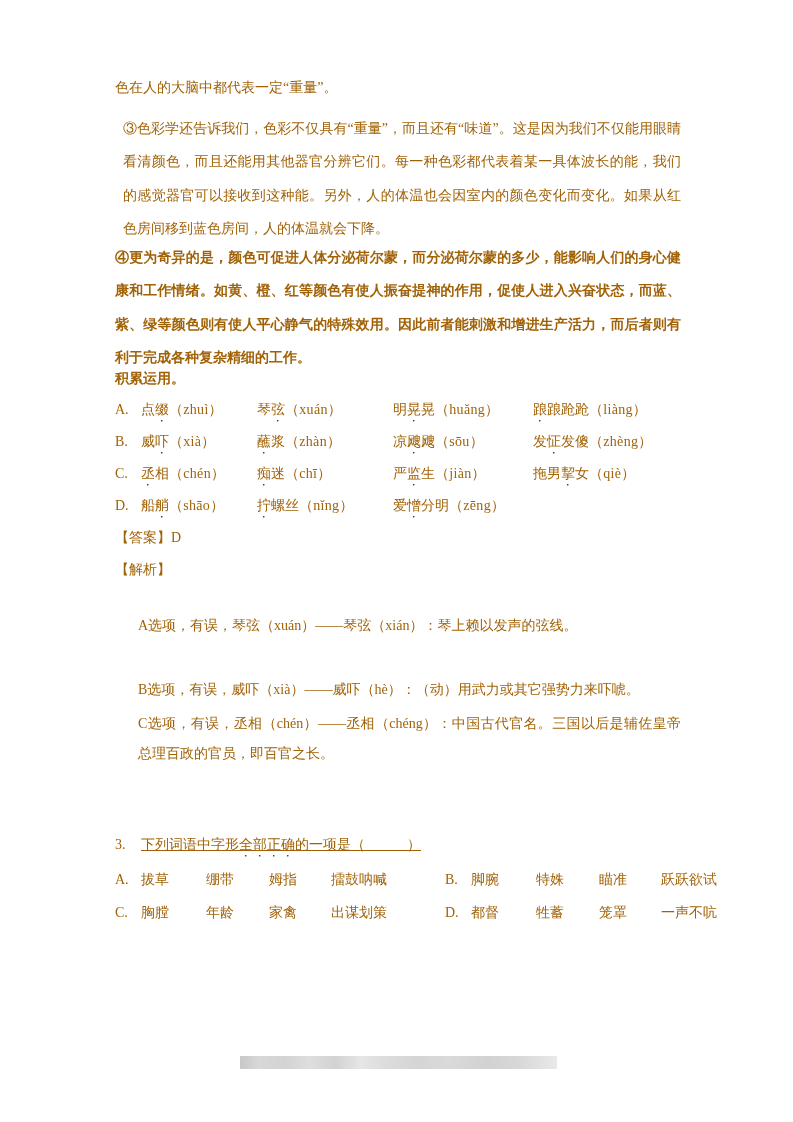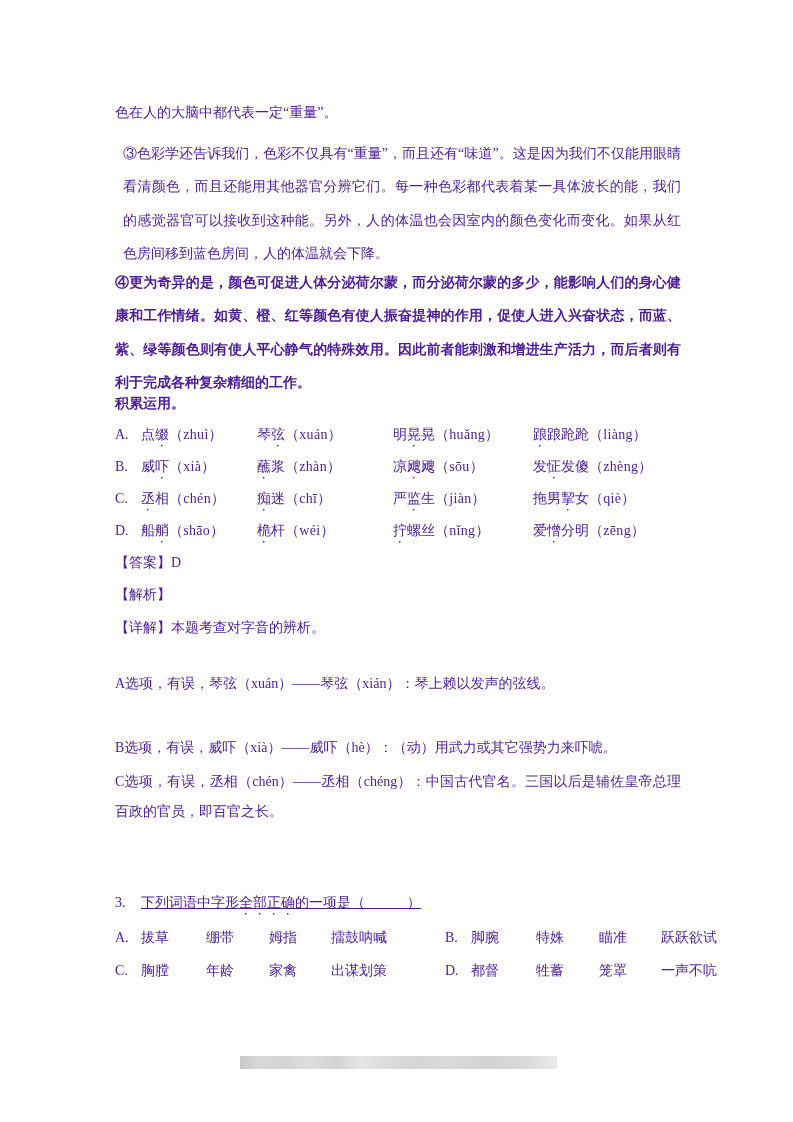--- a/index.html
+++ b/index.html
@@ -2,39 +2,39 @@
 <html><head>
 <meta charset="utf-8">
 <style>
   html,body { margin:0; padding:0; }
   body {
     width:793px; height:1122px; background:#ffffff; overflow:hidden; position:relative;
     font-family:"Liberation Serif","DejaVu Serif",serif;
   }
   .page { position:absolute; inset:0; background:#fff; }
   .doc {
-    position:absolute; left:115px; top:96px; width:566px;
-    font-size:14px; line-height:33.5px; color:#4c1d95;
+    position:absolute; left:115px; top:71px; width:566px;
+    font-size:14px; line-height:33.5px; color:#a16207;
   }
   p { margin:0; }
   .body-par { text-align:justify; text-justify:inter-ideograph; }
   .p2 { margin-top:7px;margin-left:8px; }
   .p3 { margin-top:-5px;font-weight:bold; }
   .heading { margin-top:-11px; line-height:30px; font-weight:bold; }
   .stem { line-height:32px; }
   .q2stem { margin-top:-3px; }
   .q3stem { margin-top:60px;text-decoration:underline; }
   .qnum { display:inline-block; min-width:26px; }
   .optgrid {
     display:grid; grid-template-columns:26px 116px 136px 140px 1fr;
     line-height:32px; white-space:nowrap;
   }
   .ansline { line-height:32px; }
   .detail { margin-top:1px; }
-  .expl { line-height:32px; text-align:justify; }
+  .expl { line-height:32px; text-align:justify;margin-left:23px; }
   .explA { margin-top:24px; }
   .explB { margin-top:32px; }
   .explC { margin-top:3px; line-height:30px; }
   .explD { margin-top:2px; }
   .q3row { display:flex; line-height:32px; }
   .r1 { margin-top:3px; }
   .r2 { margin-top:1px; }
   .half { display:grid; grid-template-columns:26px 65px 63px 62px 1fr; white-space:nowrap; }
   .half-left { width:330px; flex:0 0 330px; }
   .half-right { flex:1; }
@@ -87,28 +87,26 @@
       <span>C.</span>
       <span><span></span><span class="emdot">丞</span><span>相</span><span class="pinyin">（chén）</span></span>
       <span><span></span><span class="emdot">痴</span><span>迷</span><span class="pinyin">（chī）</span></span>
       <span><span>严</span><span class="emdot">监</span><span>生</span><span class="pinyin">（jiàn）</span></span>
       <span><span>拖男</span><span class="emdot">挈</span><span>女</span><span class="pinyin">（qiè）</span></span>
     </div>
 
     <div class="optgrid">
       <span>D.</span>
       <span><span>船</span><span class="emdot">艄</span><span></span><span class="pinyin">（shāo）</span></span>
-      <span><span></span><span class="emdot">桅</span><span>杆</span><span class="pinyin">（wéi）</span></span>
       <span><span></span><span class="emdot">拧</span><span>螺丝</span><span class="pinyin">（nǐng）</span></span>
       <span><span>爱</span><span class="emdot">憎</span><span>分明</span><span class="pinyin">（zēng）</span></span>
     </div>
 
     <p class="ansline"><span>【答案】</span><span>D</span></p>
     <p class="ansline">【解析】</p>
-    <p class="ansline detail"><span>【详解】</span><span>本题考查对字音的辨析。</span></p>
 
     <p class="expl explA">A选项，有误，琴弦（xuán）——琴弦（xián）：琴上赖以发声的弦线。</p>
     <p class="expl explB">B选项，有误，威吓（xià）——威吓（hè）：（动）用武力或其它强势力来吓唬。</p>
     <p class="expl explC">C选项，有误，丞相（chén）——丞相（chéng）：中国古代官名。三国以后是辅佐皇帝总理百政的官员，即百官之长。</p>
 
     <p class="stem q3stem"><span class="qnum">3.</span><span>下列词语中字形</span><span class="emdot">全部正确</span><span>的一项是（　　　）</span></p>
 
     <div class="q3row r1">
       <div class="half half-left">
         <span>A.</span>

